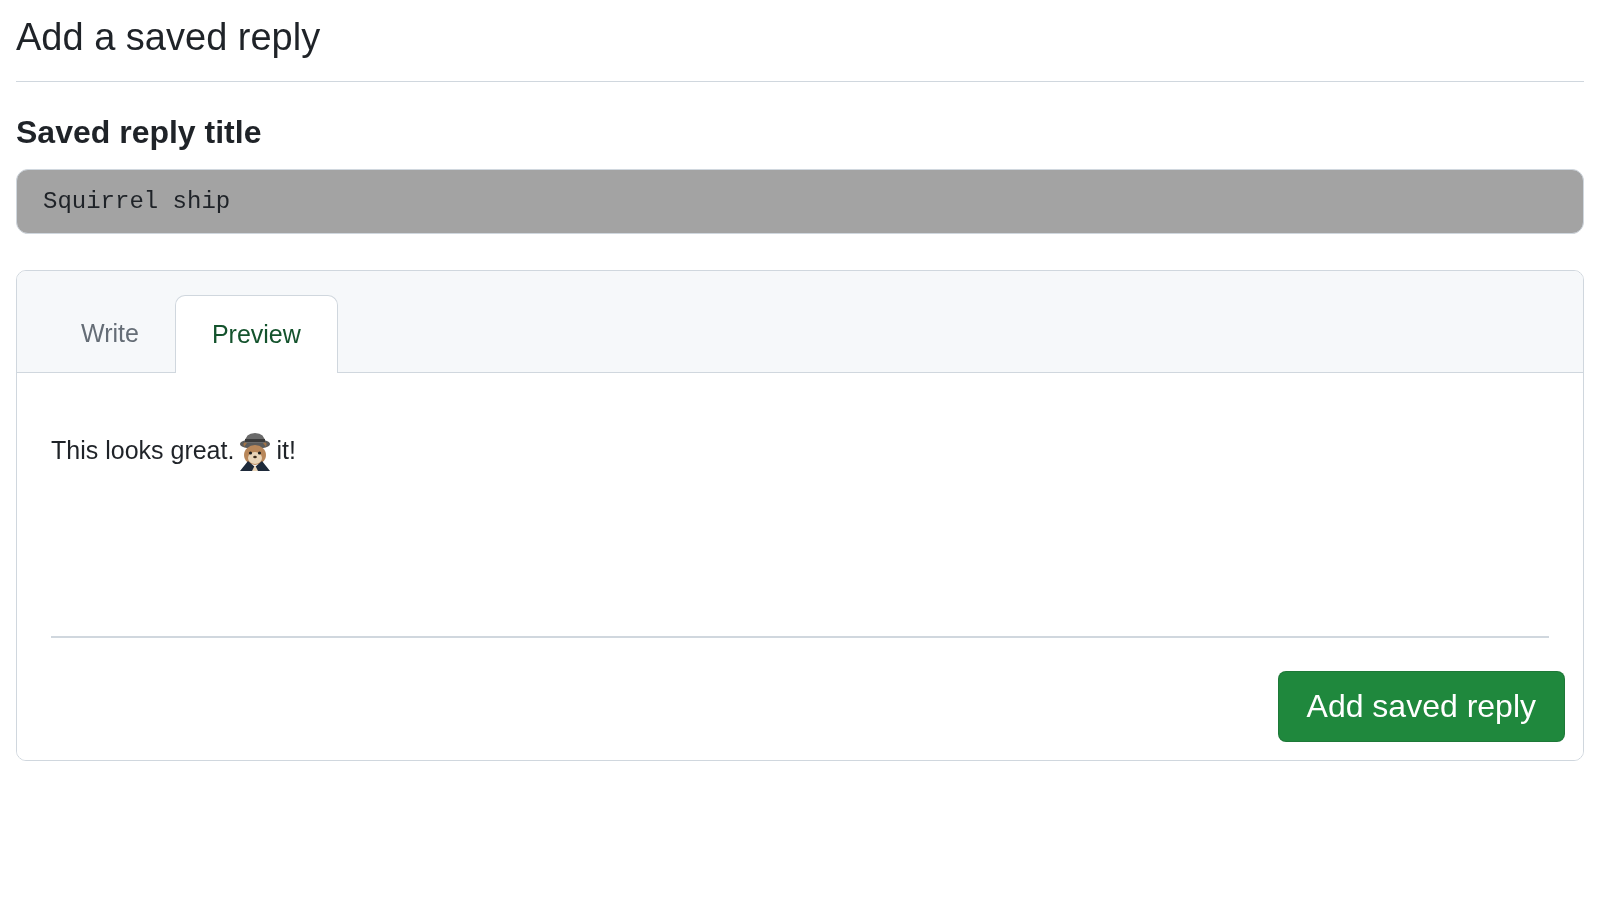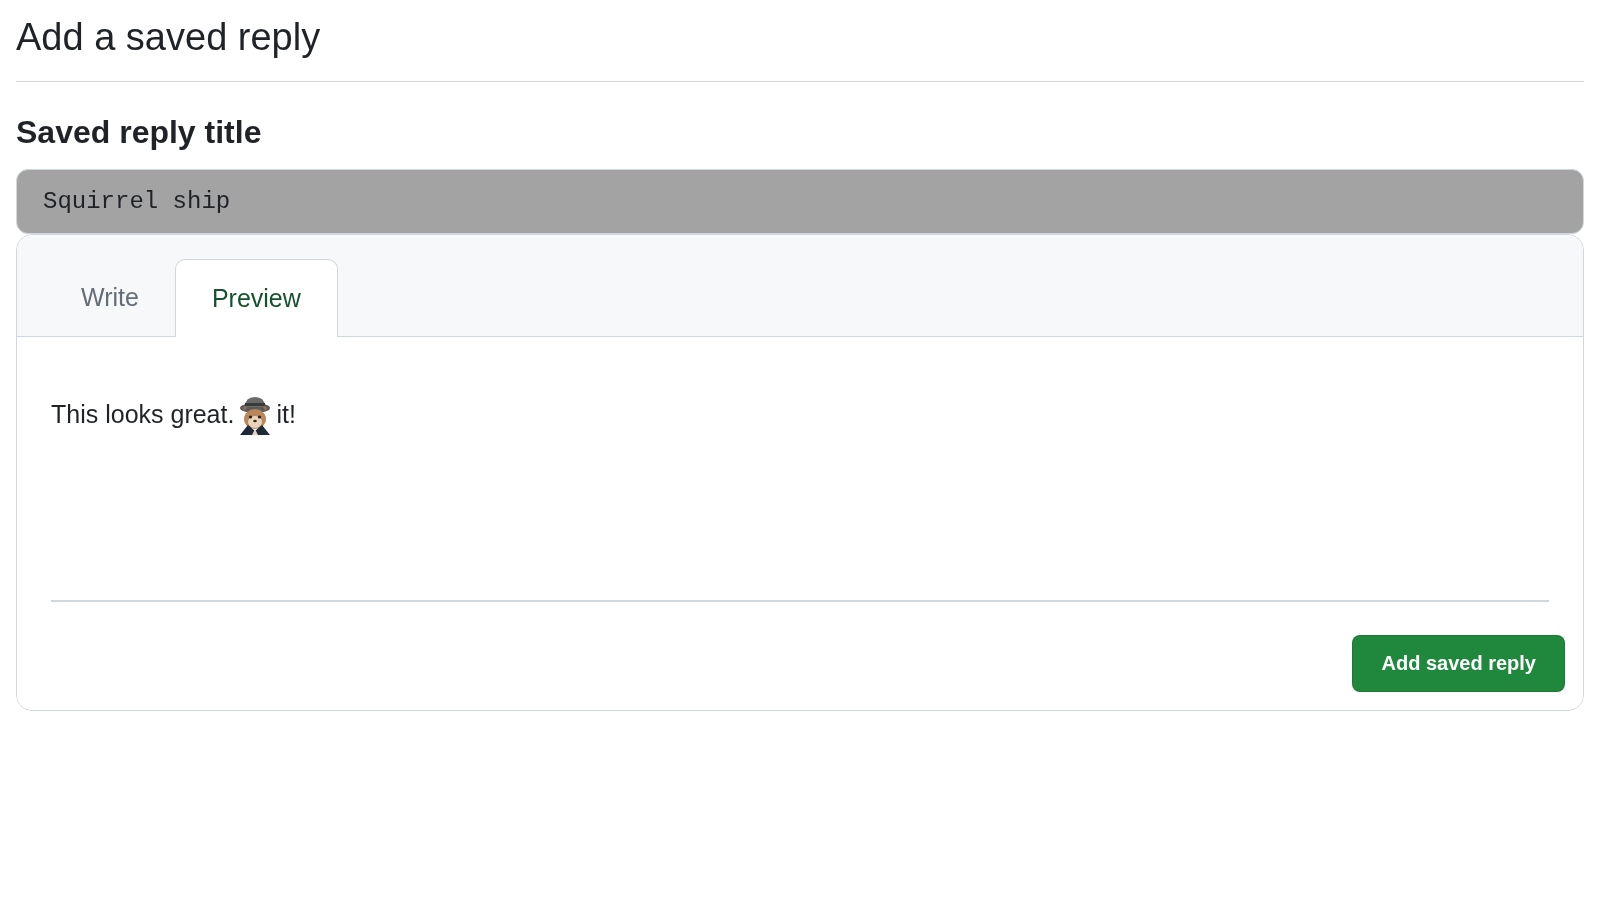--- a/index.html
+++ b/index.html
@@ -33,22 +33,23 @@
       padding: 18px 26px;
       font-size: 24px;
       font-family: Liberation Mono, monospace;
       color: #1f2328;
       background: #a3a3a3;
       border: 1px solid #d0d7de;
       border-radius: 12px;
       outline: none;
     }
     .editor-box {
+      margin-top: 36px;
       border: 1px solid #d0d7de;
-      border-radius: 16px;
+      border-radius: 10px;
       overflow: hidden;
     }
     .tabs-header {
       background: #f6f8fa;
       display: flex;
       align-items: flex-end;
       padding-left: 28px;
       padding-top: 18px;
       height: 102px;
       border-bottom: 1px solid #d0d7de;
@@ -99,22 +100,22 @@
       background: #ffffff;
       padding: 18px 18px 18px 18px;
       display: flex;
       justify-content: flex-end;
     }
     .submit-btn {
       background: #1f883d;
       color: #ffffff;
       border: 1px solid rgba(27,31,36,0.15);
       border-radius: 8px;
-      font-size: 20px;
-      font-weight: 700;
+      font-size: 32px;
+      font-weight: 400;
       padding: 16px 28px;
       cursor: pointer;
       font-family: inherit;
     }
   </style>
 </head>
 <body>
 
 
 

